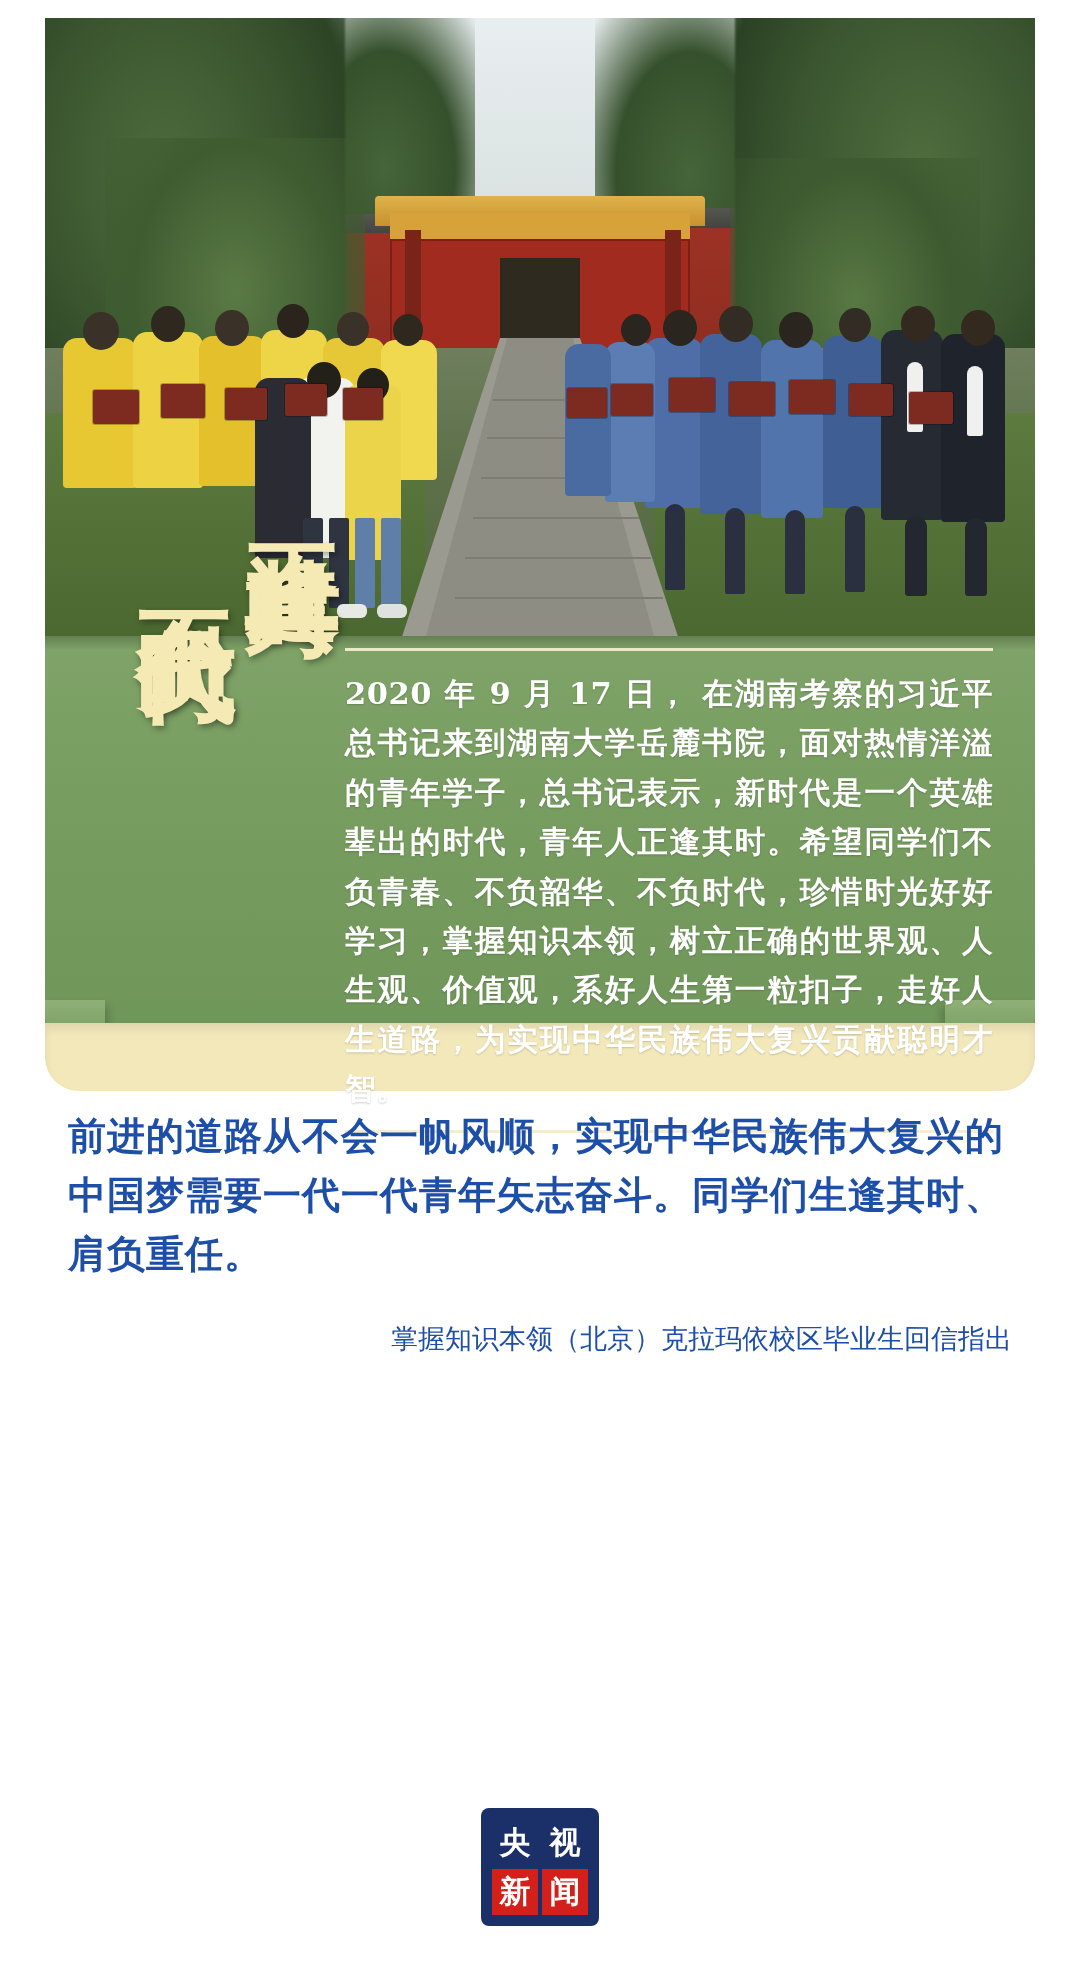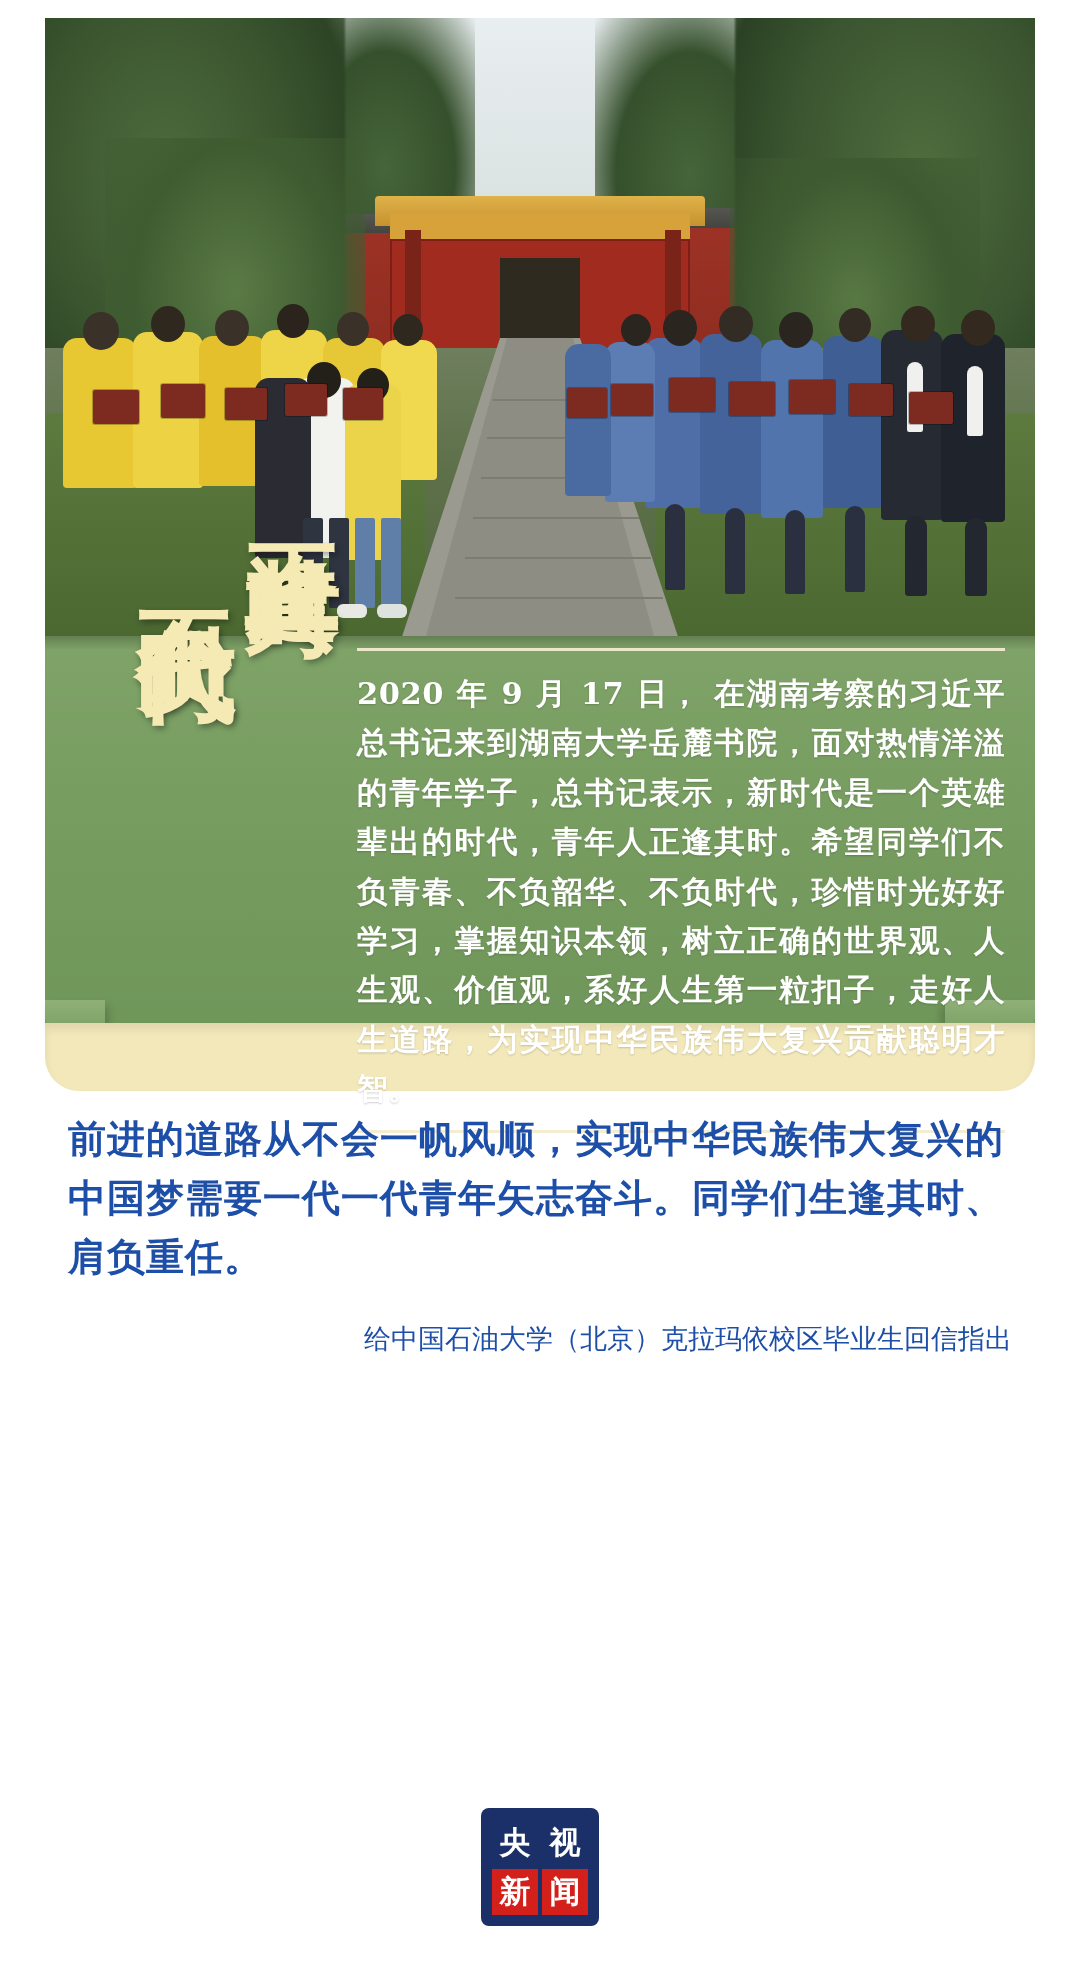--- a/index.html
+++ b/index.html
@@ -188,21 +188,20 @@
   }
   .calli-col-1 { font-size: 96px; padding-top: 14px; }
   .calli-col-2 { font-size: 100px; padding-top: 78px; }
 
   
   .quote-block {
     position: absolute;
     left: 300px;
     top: 630px;
     width: 648px;
-    margin-left: 12px;
   }
   .rule {
     height: 3px;
     background: #f3ecd0;
     opacity: .95;
   }
   .quote-text {
     margin: 18px 0 16px 0;
     color: #ffffff;
     font-family: "DejaVu Serif", serif;
@@ -217,21 +216,21 @@
   
   .bottom {
     position: absolute;
     left: 0;
     top: 1110px;
     width: 1080px;
   }
   .blue-quote {
     margin: 0 68px;
     color: #1e4fa8;
-    font-family: Liberation Sans, sans-serif;
+    font-family: Liberation Mono, monospace;
     font-weight: 700;
     font-size: 38px;
     line-height: 1.55;
     letter-spacing: 1px;
   }
   .attrib {
     margin: 30px 68px 0 68px;
     color: #1e4fa8;
     font-family: "DejaVu Serif", serif;
     font-size: 27px;
@@ -398,21 +397,21 @@
     <div class="quote-block">
       <div class="rule"></div>
       <p class="quote-text">2020 年 9 月 17 日， 在湖南考察的习近平总书记来到湖南大学岳麓书院，面对热情洋溢的青年学子，总书记表示，新时代是一个英雄辈出的时代，青年人正逢其时。希望同学们不负青春、不负韶华、不负时代，珍惜时光好好学习，掌握知识本领，树立正确的世界观、人生观、价值观，系好人生第一粒扣子，走好人生道路，为实现中华民族伟大复兴贡献聪明才智。</p>
       <div class="rule"></div>
     </div>
   </div>
 
   <div class="bottom">
     <p class="blue-quote">前进的道路从不会一帆风顺，实现中华民族伟大复兴的中国梦需要一代一代青年矢志奋斗。同学们生逢其时、肩负重任。</p>
     <div class="attrib">
-      <div>给中国石油大学（北京）克拉玛依校区毕业生回信指出</div>
+      <div>掌握知识本领（北京）克拉玛依校区毕业生回信指出</div>
     </div>
   </div>
 
   <div class="logo">
     <div class="logo-row">
       <div class="logo-ch">央</div>
       <div class="logo-ch">视</div>
     </div>
     <div class="logo-row">
       <div class="logo-ch red">新</div>

